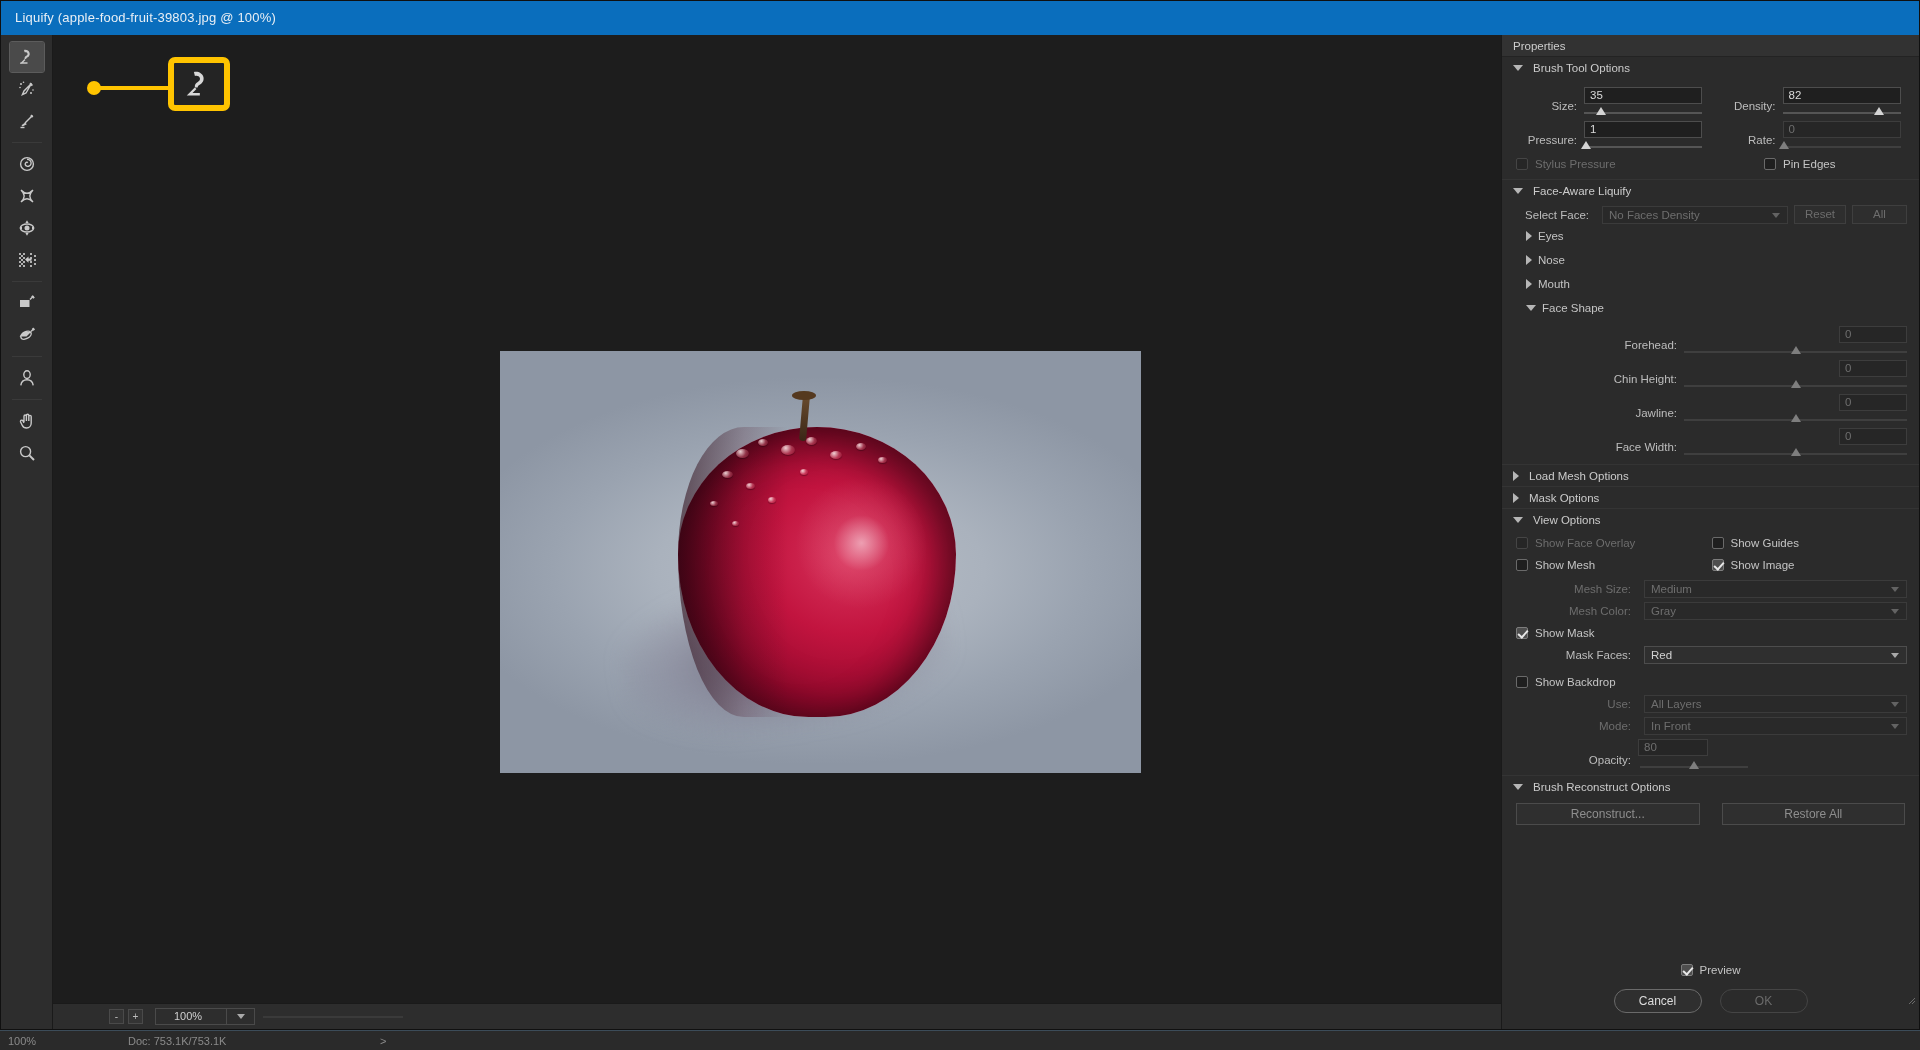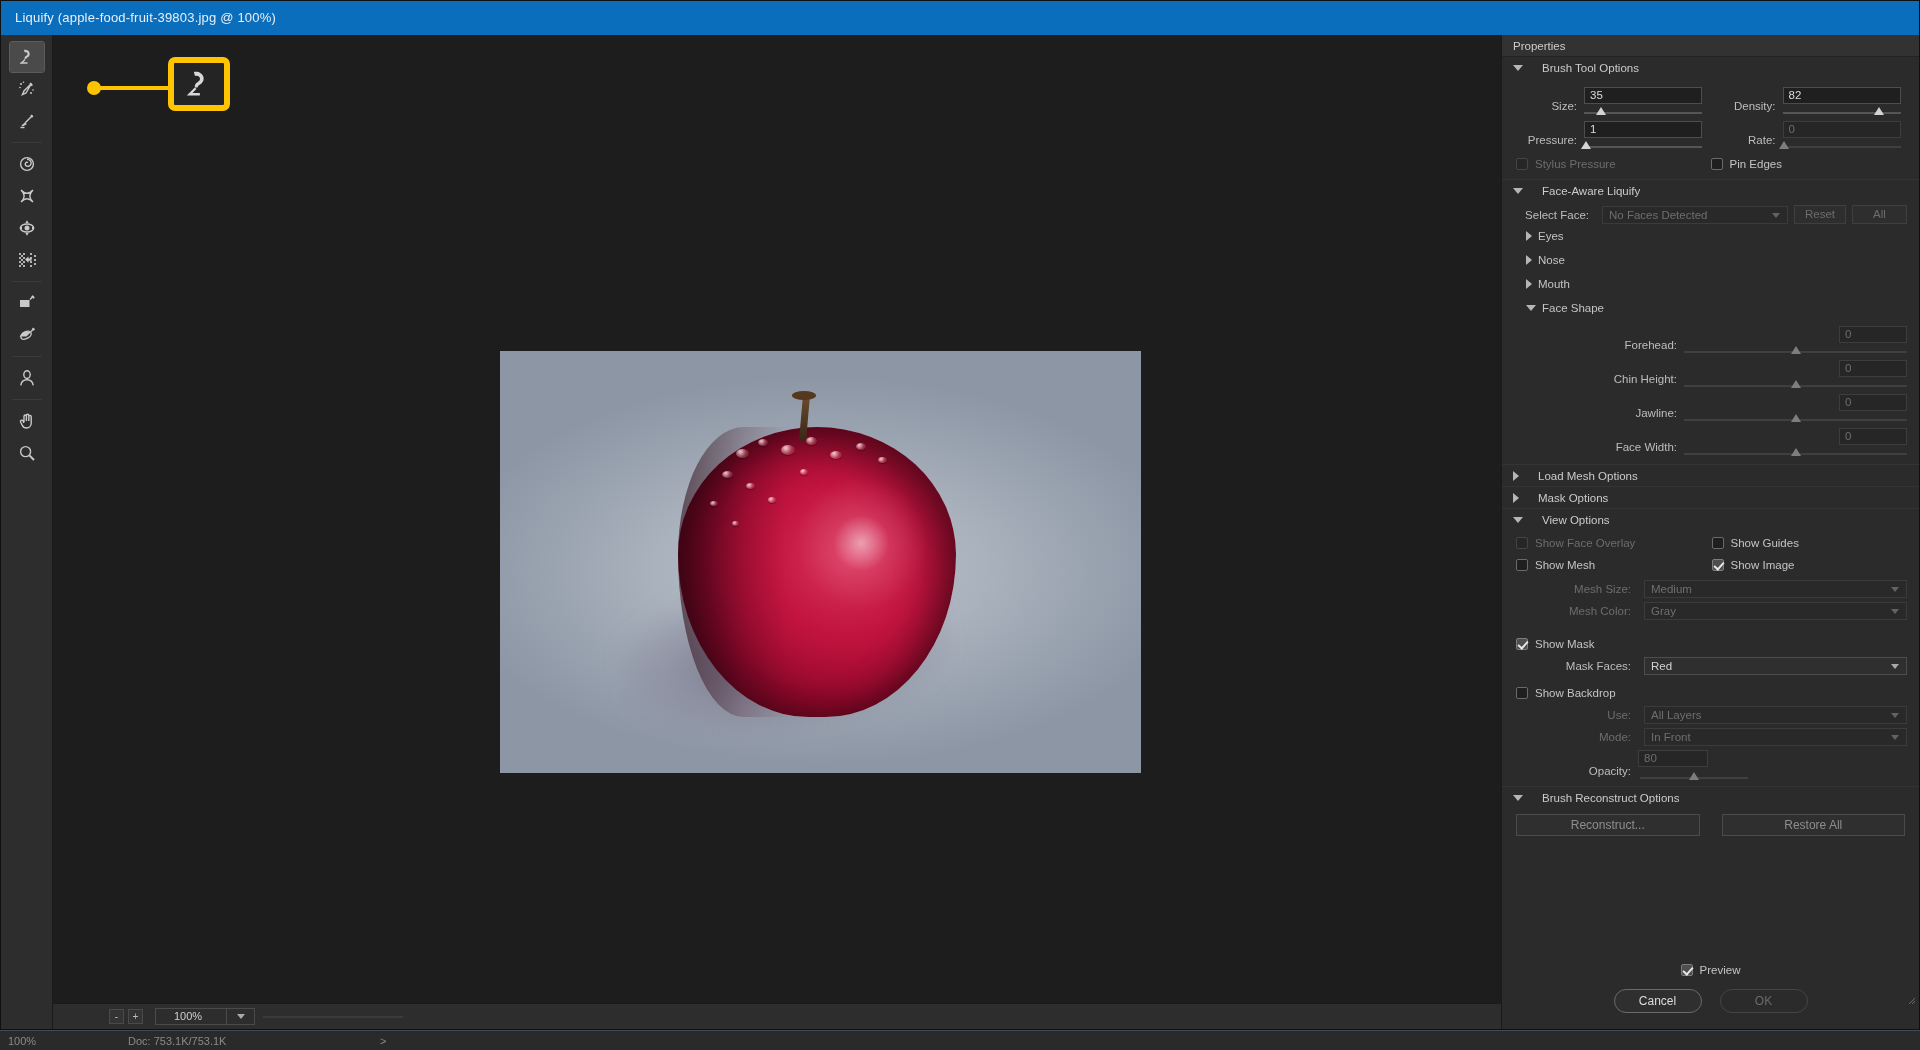--- a/index.html
+++ b/index.html
@@ -132,21 +132,21 @@
     width:418px; flex:0 0 418px; background:#2b2b2b;
     border-left:1px solid #1a1a1a; display:flex; flex-direction:column;
     font-size:11.5px; color:#c4c4c4;
   }
   .props-title {
     height:22px; line-height:22px; padding-left:11px;
     background:#323232; border-bottom:1px solid #232323; color:#cdcdcd; font-size:11.5px;
   }
   .props-scroll { flex:1 1 auto; overflow:hidden; padding:0 0 4px 0; }
   .section-hdr {
-    display:flex; align-items:center; gap:19px;
+    display:flex; align-items:center; gap:10px;
     height:22px; padding-left:11px; border-top:1px solid #343434;
     color:#cbcbcb; cursor:pointer; user-select:none;
   }
   .section-hdr.first { border-top:none; }
   .tri { width:0; height:0; }
   .tri.down { border-left:5px solid transparent; border-right:5px solid transparent; border-top:6px solid #b6b6b6; }
   .tri.right { border-top:5px solid transparent; border-bottom:5px solid transparent; border-left:6px solid #b6b6b6; }
   .sub-hdr { display:flex; align-items:center; gap:6px; height:24px; padding-left:24px; color:#c4c4c4; cursor:pointer; }
 
   .rowpad { padding:4px 12px 4px 12px; }
@@ -467,39 +467,39 @@
               </div>
             </div>
 
             <div class="grid2" style="margin-top:2px;">
               <div class="half" style="padding-left:2px;">
                 <div class="chk-row">
                   <span class="chk dim"></span>
                   <span class="chk-lbl dim">Stylus Pressure</span>
                 </div>
               </div>
-              <div class="half" style="display:flex;justify-content:flex-start;padding-right:18px;">
+              <div class="half" style="display:flex;justify-content:center;padding-right:18px;">
                 <div class="chk-row">
                   <span class="chk"></span>
                   <span class="chk-lbl">Pin Edges</span>
                 </div>
               </div>
             </div>
           </div>
 
           <div class="section-hdr">
             <span class="tri down"></span>
             <span>Face-Aware Liquify</span>
           </div>
 
           <div style="padding:4px 12px 0 12px;">
             <div style="display:flex;align-items:center;gap:6px;">
               <div class="fld-label" style="width:82px;padding-bottom:0;">Select Face:</div>
               <div class="sel disabled" style="flex:1 1 auto;">
-                <span>No Faces Detected</span>
+                <span>No Faces Density</span>
                 <span class="caret"></span>
               </div>
               <div class="btn disabled" style="width:52px;">Reset</div>
               <div class="btn disabled" style="width:55px;">All</div>
             </div>
           </div>
 
           <div class="sub-hdr">
             <span class="tri right"></span>
             <span>Eyes</span>
@@ -615,21 +615,21 @@
               </div>
             </div>
             <div style="display:flex;align-items:center;gap:6px;margin-top:4px;">
               <div class="fld-label" style="width:122px;padding-bottom:0;color:#6d6d6d;">Mesh Color:</div>
               <div class="sel disabled" style="flex:1 1 auto;">
                 <span>Gray</span>
                 <span class="caret"></span>
               </div>
             </div>
 
-            <div class="chk-row" style="margin-top:13px;">
+            <div class="chk-row" style="margin-top:2px;">
               <span class="chk on"></span>
               <span class="chk-lbl">Show Mask</span>
             </div>
             <div style="display:flex;align-items:center;gap:6px;margin-top:2px;">
               <div class="fld-label" style="width:122px;padding-bottom:0;">Mask Faces:</div>
               <div class="sel" style="flex:1 1 auto;">
                 <span>Red</span>
                 <span class="caret"></span>
               </div>
             </div>

